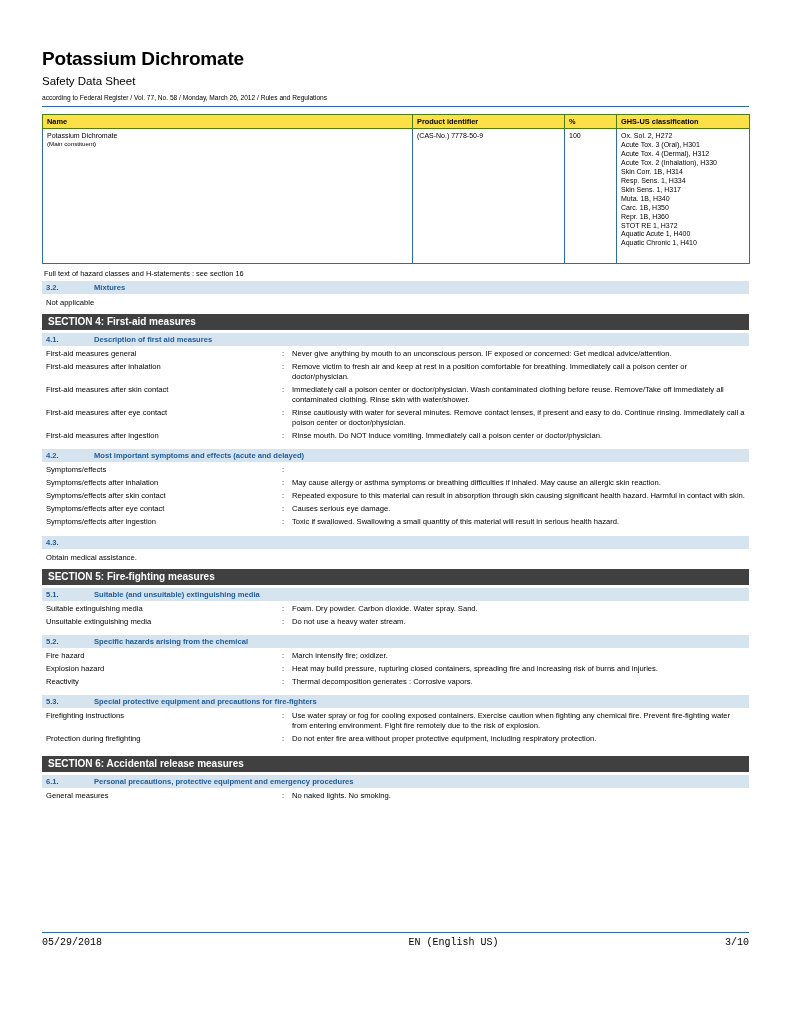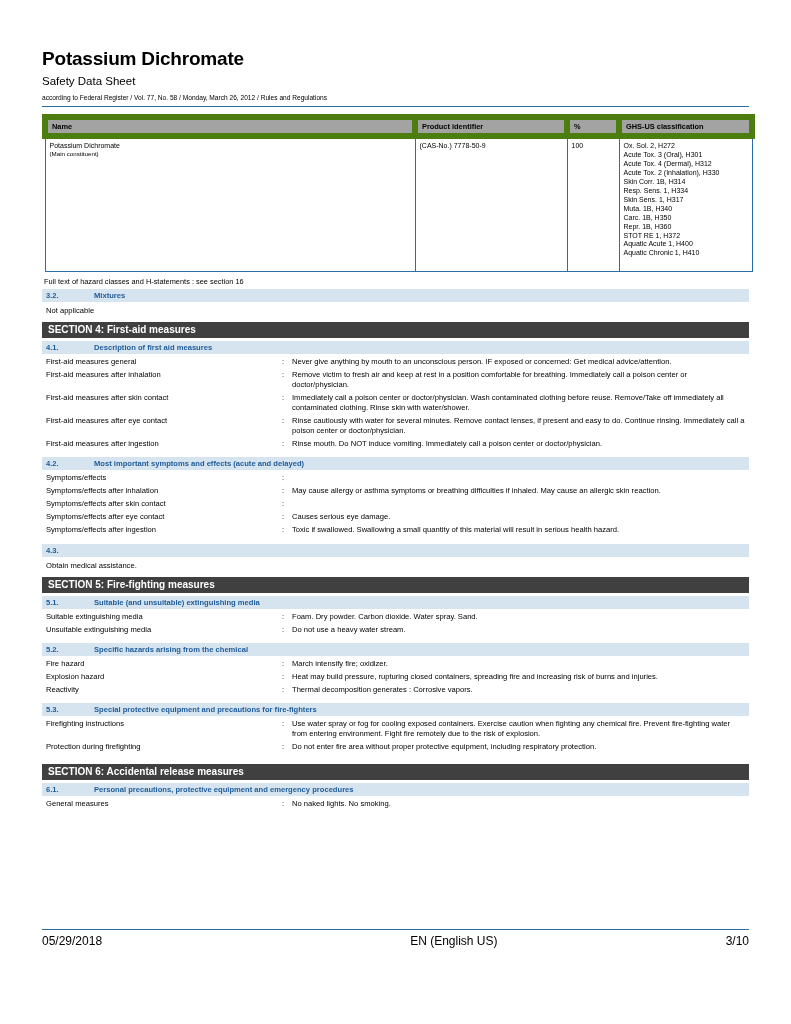--- a/index.html
+++ b/index.html
@@ -37,22 +37,22 @@
   }
 
   
   table.comp {
     width: 100%;
     border-collapse: collapse;
     margin-top: 7px;
     table-layout: fixed;
   }
   table.comp th {
-    background: #a3a3a3;
-    border: 6px solid #4d7c0f;
+    background: #fde047;
+    border: 1px solid #4d7c0f;
     font-size: 7.4px;
     font-weight: bold;
     text-align: left;
     padding: 2px 4px;
     vertical-align: top;
   }
   table.comp td {
     border: 1px solid #2e6da4;
     font-size: 7px;
     padding: 3px 4px;
@@ -107,23 +107,24 @@
   .row .value { flex: 1 1 auto; }
 
   
   .footer {
     position: absolute;
     left: 42px;
     right: 42px;
     bottom: 44px;
     border-top: 1px solid #2e6da4;
     padding-top: 4px;
-    font-size: 12px;
+    font-size: 10px;
     display: flex;
     justify-content: space-between;
+    font-family: Liberation Mono, monospace;
   }
   .footer .center { text-align: center; flex: 1 1 auto; margin-left: 80px;}
   .footer .right { text-align: right; }
 </style>
 </head>
 <body>
 
 <div class="page">
 
   <h1 class="doc-title">Potassium Dichromate</h1>
@@ -223,20 +224,21 @@
     <span class="colon">:</span>
   </div>
   <div class="row">
     <span class="label">Symptoms/effects after inhalation</span>
     <span class="colon">:</span>
     <span class="value">May cause allergy or asthma symptoms or breathing difficulties if inhaled. May cause an allergic skin reaction.</span>
   </div>
   <div class="row">
     <span class="label">Symptoms/effects after skin contact</span>
     <span class="colon">:</span>
+    <span class="value">Repeated exposure to this material can result in absorption through skin causing significant health hazard. Harmful in contact with skin.</span>
   </div>
   <div class="row">
     <span class="label">Symptoms/effects after eye contact</span>
     <span class="colon">:</span>
     <span class="value">Causes serious eye damage.</span>
   </div>
   <div class="row">
     <span class="label">Symptoms/effects after ingestion</span>
     <span class="colon">:</span>
     <span class="value">Toxic if swallowed. Swallowing a small quantity of this material will result in serious health hazard.</span>

